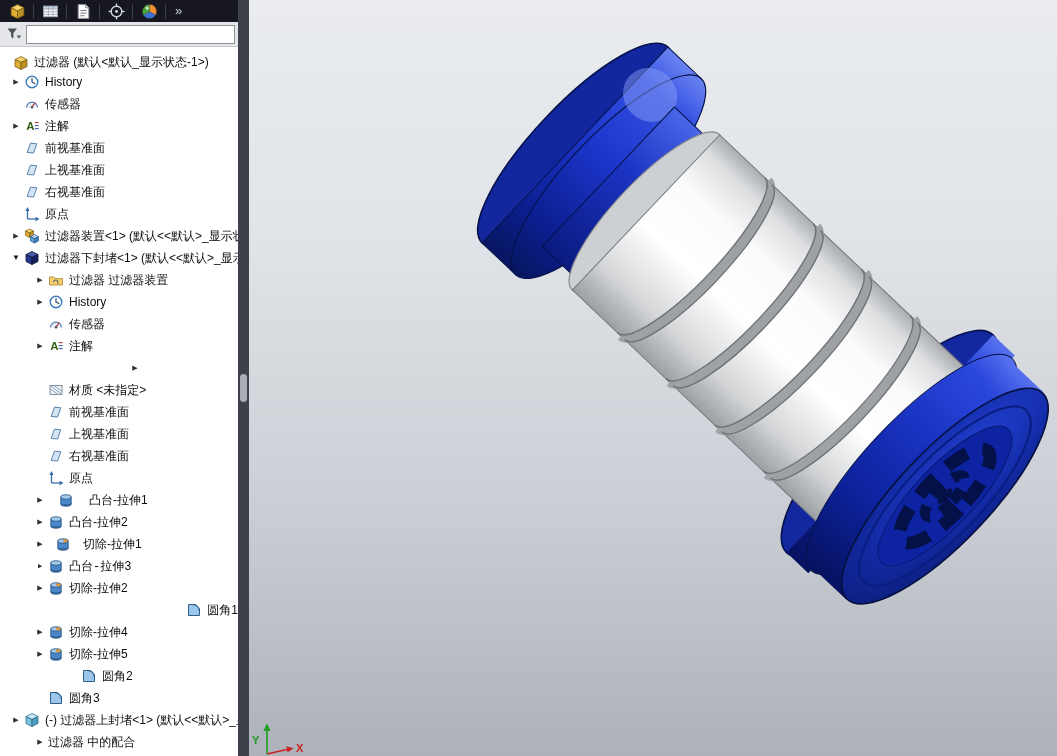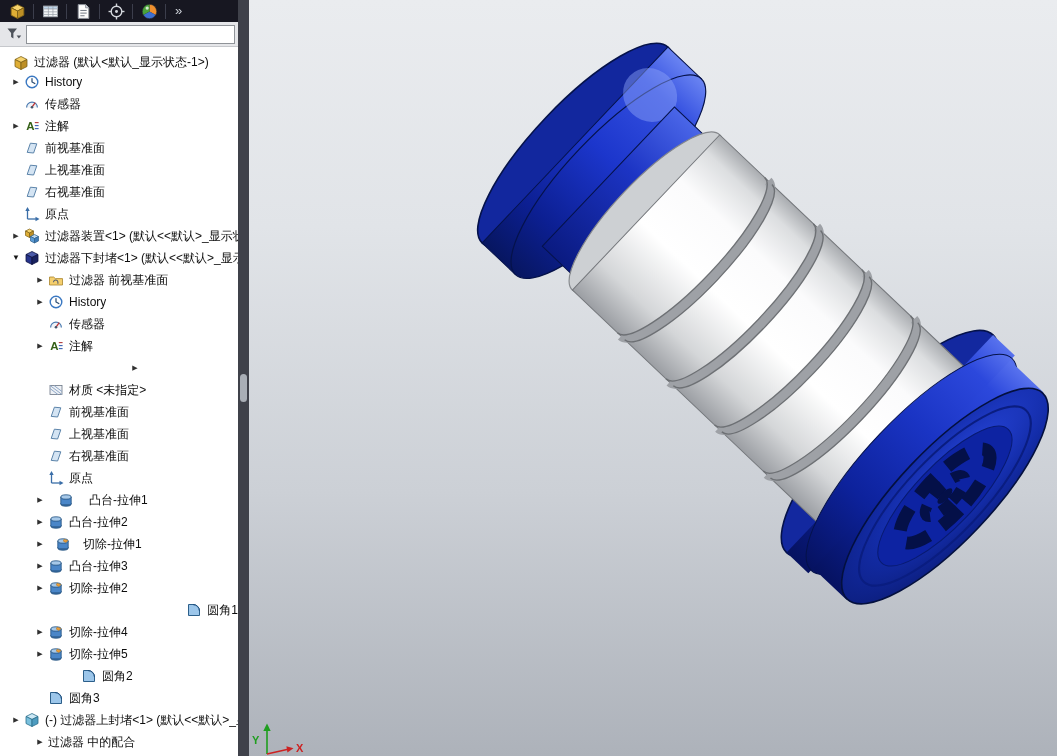--- a/index.html
+++ b/index.html
@@ -338,21 +338,21 @@
           <span class="tlabel">过滤器下封堵&lt;1&gt; (默认&lt;&lt;默认&gt;_显示</span>
         </div>
         <div class="trow" style="padding-left: 32px;">
           <span class="arrow">▶</span>
           <span class="ticon">
             <svg viewBox="0 0 16 16">
               <path d="M1.5 5 h4.2 l1.6 1.6 h7.2 v6.4 h-13 z" fill="#f5cf6e" stroke="#a8842c" stroke-width="0.8"></path>
               <path d="M5.5 10.2 a2.2 2.2 0 1 1 4.4 0 v1.6" fill="none" stroke="#5a6270" stroke-width="1.1"></path>
             </svg>
           </span>
-          <span class="tlabel">过滤器 前视基准面</span>
+          <span class="tlabel">过滤器 过滤器装置</span>
         </div>
         <div class="trow" style="padding-left: 32px;">
           <span class="arrow">▶</span>
           <span class="ticon">
             <svg viewBox="0 0 16 16">
               <circle cx="8" cy="8" r="5.8" fill="#ffffff" stroke="#3a78c2" stroke-width="1.4"></circle>
               <path d="M8 4.6 L8 8 L10.8 9.6" fill="none" stroke="#27486e" stroke-width="1.2" stroke-linecap="round"></path>
             </svg>
           </span>
           <span class="tlabel">History</span>
@@ -476,21 +476,21 @@
               <ellipse cx="8" cy="12" rx="5.2" ry="2.2" fill="#36699f" stroke="#1d4e7e" stroke-width="0.8"></ellipse>
               <rect x="2.8" y="5" width="10.4" height="7" fill="#4a86c8"></rect>
               <line x1="2.8" y1="5" x2="2.8" y2="12" stroke="#1d4e7e" stroke-width="0.8"></line>
               <line x1="13.2" y1="5" x2="13.2" y2="12" stroke="#1d4e7e" stroke-width="0.8"></line>
               <ellipse cx="8" cy="5" rx="5.2" ry="2.2" fill="#a6c8e8" stroke="#1d4e7e" stroke-width="0.8"></ellipse>
               <polygon points="9,3.2 13,4.4 11,6.4 8.4,5.2" fill="#f0a23c" stroke="#a86a10" stroke-width="0.5"></polygon>
             </svg>
           </span>
           <span class="tlabel">切除-拉伸1</span>
         </div>
-        <div class="trow" style="padding-left: 32px;">
+        <div class="trow" style="padding-left: 32px; font-family: Liberation Mono, monospace;">
           <span class="arrow">▶</span>
           <span class="ticon">
             <svg viewBox="0 0 16 16">
               <ellipse cx="8" cy="12" rx="5.2" ry="2.2" fill="#36699f" stroke="#1d4e7e" stroke-width="0.8"></ellipse>
               <rect x="2.8" y="5" width="10.4" height="7" fill="#4a86c8"></rect>
               <line x1="2.8" y1="5" x2="2.8" y2="12" stroke="#1d4e7e" stroke-width="0.8"></line>
               <line x1="13.2" y1="5" x2="13.2" y2="12" stroke="#1d4e7e" stroke-width="0.8"></line>
               <ellipse cx="8" cy="5" rx="5.2" ry="2.2" fill="#a6c8e8" stroke="#1d4e7e" stroke-width="0.8"></ellipse>
             </svg>
           </span>

